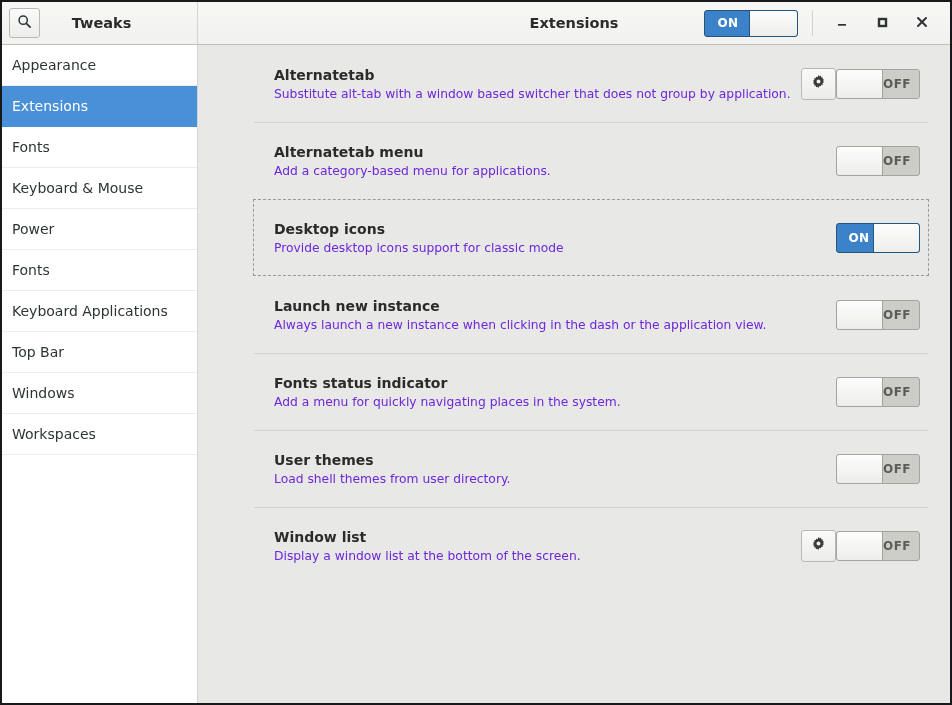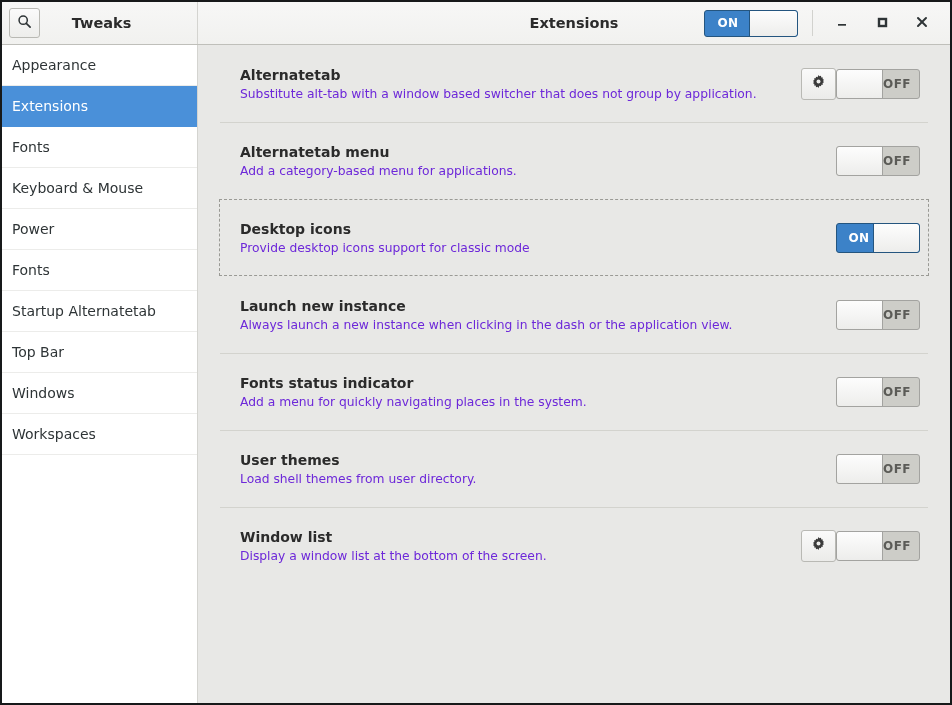--- a/index.html
+++ b/index.html
@@ -203,20 +203,21 @@
     background: #4a90d9;
     color: #ffffff;
     border-bottom-color: #4a90d9;
   }
 
   .content {
     flex: 1;
     background: #e8e8e6;
     padding: 0 21px;
     overflow: hidden;
+    margin-left: 34px;
   }
 
   .ext-row {
     position: relative;
     height: 77px;
     display: flex;
     align-items: center;
     padding: 0 4px 0 20px;
     border: 1px solid transparent;
   }
@@ -339,21 +340,21 @@
         <div class="side-item">
           <span>Keyboard &amp; Mouse</span>
         </div>
         <div class="side-item">
           <span>Power</span>
         </div>
         <div class="side-item">
           <span>Fonts</span>
         </div>
         <div class="side-item">
-          <span>Startup Alternatetab</span>
+          <span>Keyboard Applications</span>
         </div>
         <div class="side-item">
           <span>Top Bar</span>
         </div>
         <div class="side-item">
           <span>Windows</span>
         </div>
         <div class="side-item">
           <span>Workspaces</span>
         </div>

